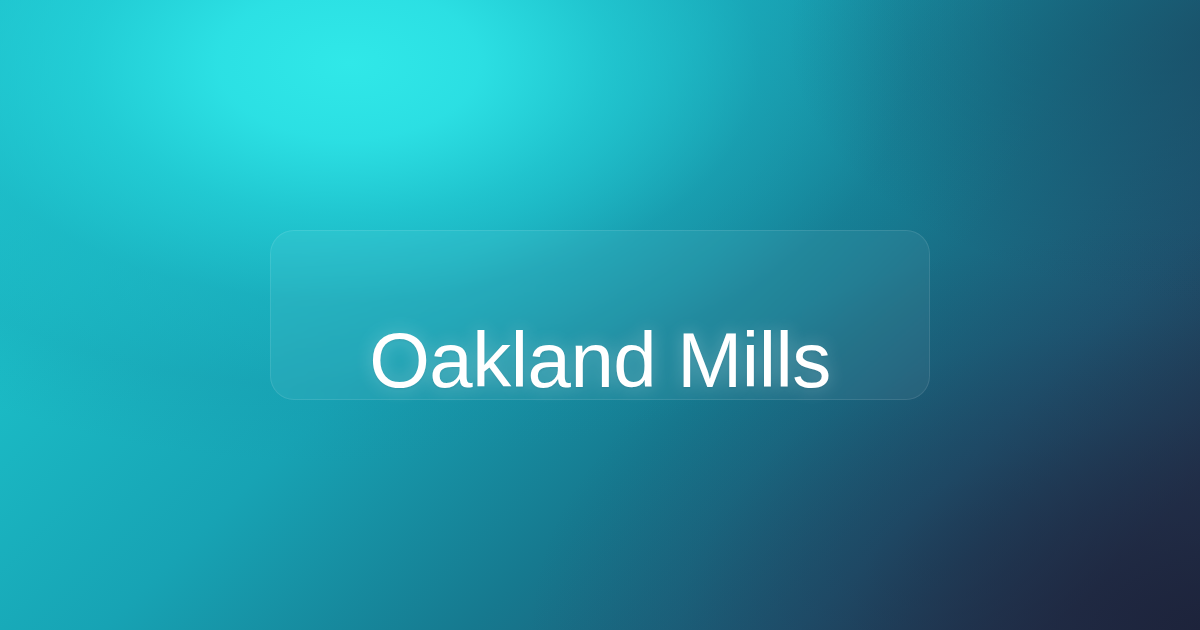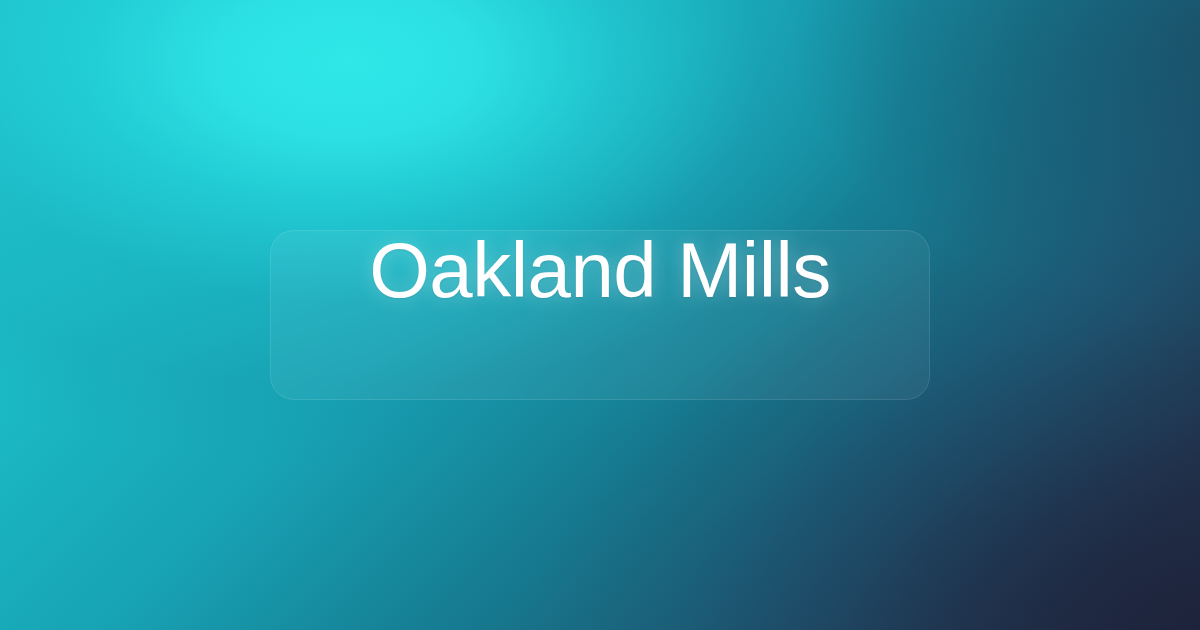--- a/index.html
+++ b/index.html
@@ -77,21 +77,21 @@
 
   
   .title-card {
     position: absolute;
     left: 270px;
     top: 230px;
     width: 660px;
     height: 170px;
     box-sizing: border-box;
     display: flex;
-    align-items: flex-start;
+    align-items: flex-end;
     justify-content: center;
     border-radius: 24px;
     background: rgba(255, 255, 255, 0.055);
     border: 1px solid rgba(255, 255, 255, 0.10);
     backdrop-filter: blur(2px);
   }
 
   .title-text {
     font-family: "Liberation Sans", sans-serif;
     font-size: 78px;

